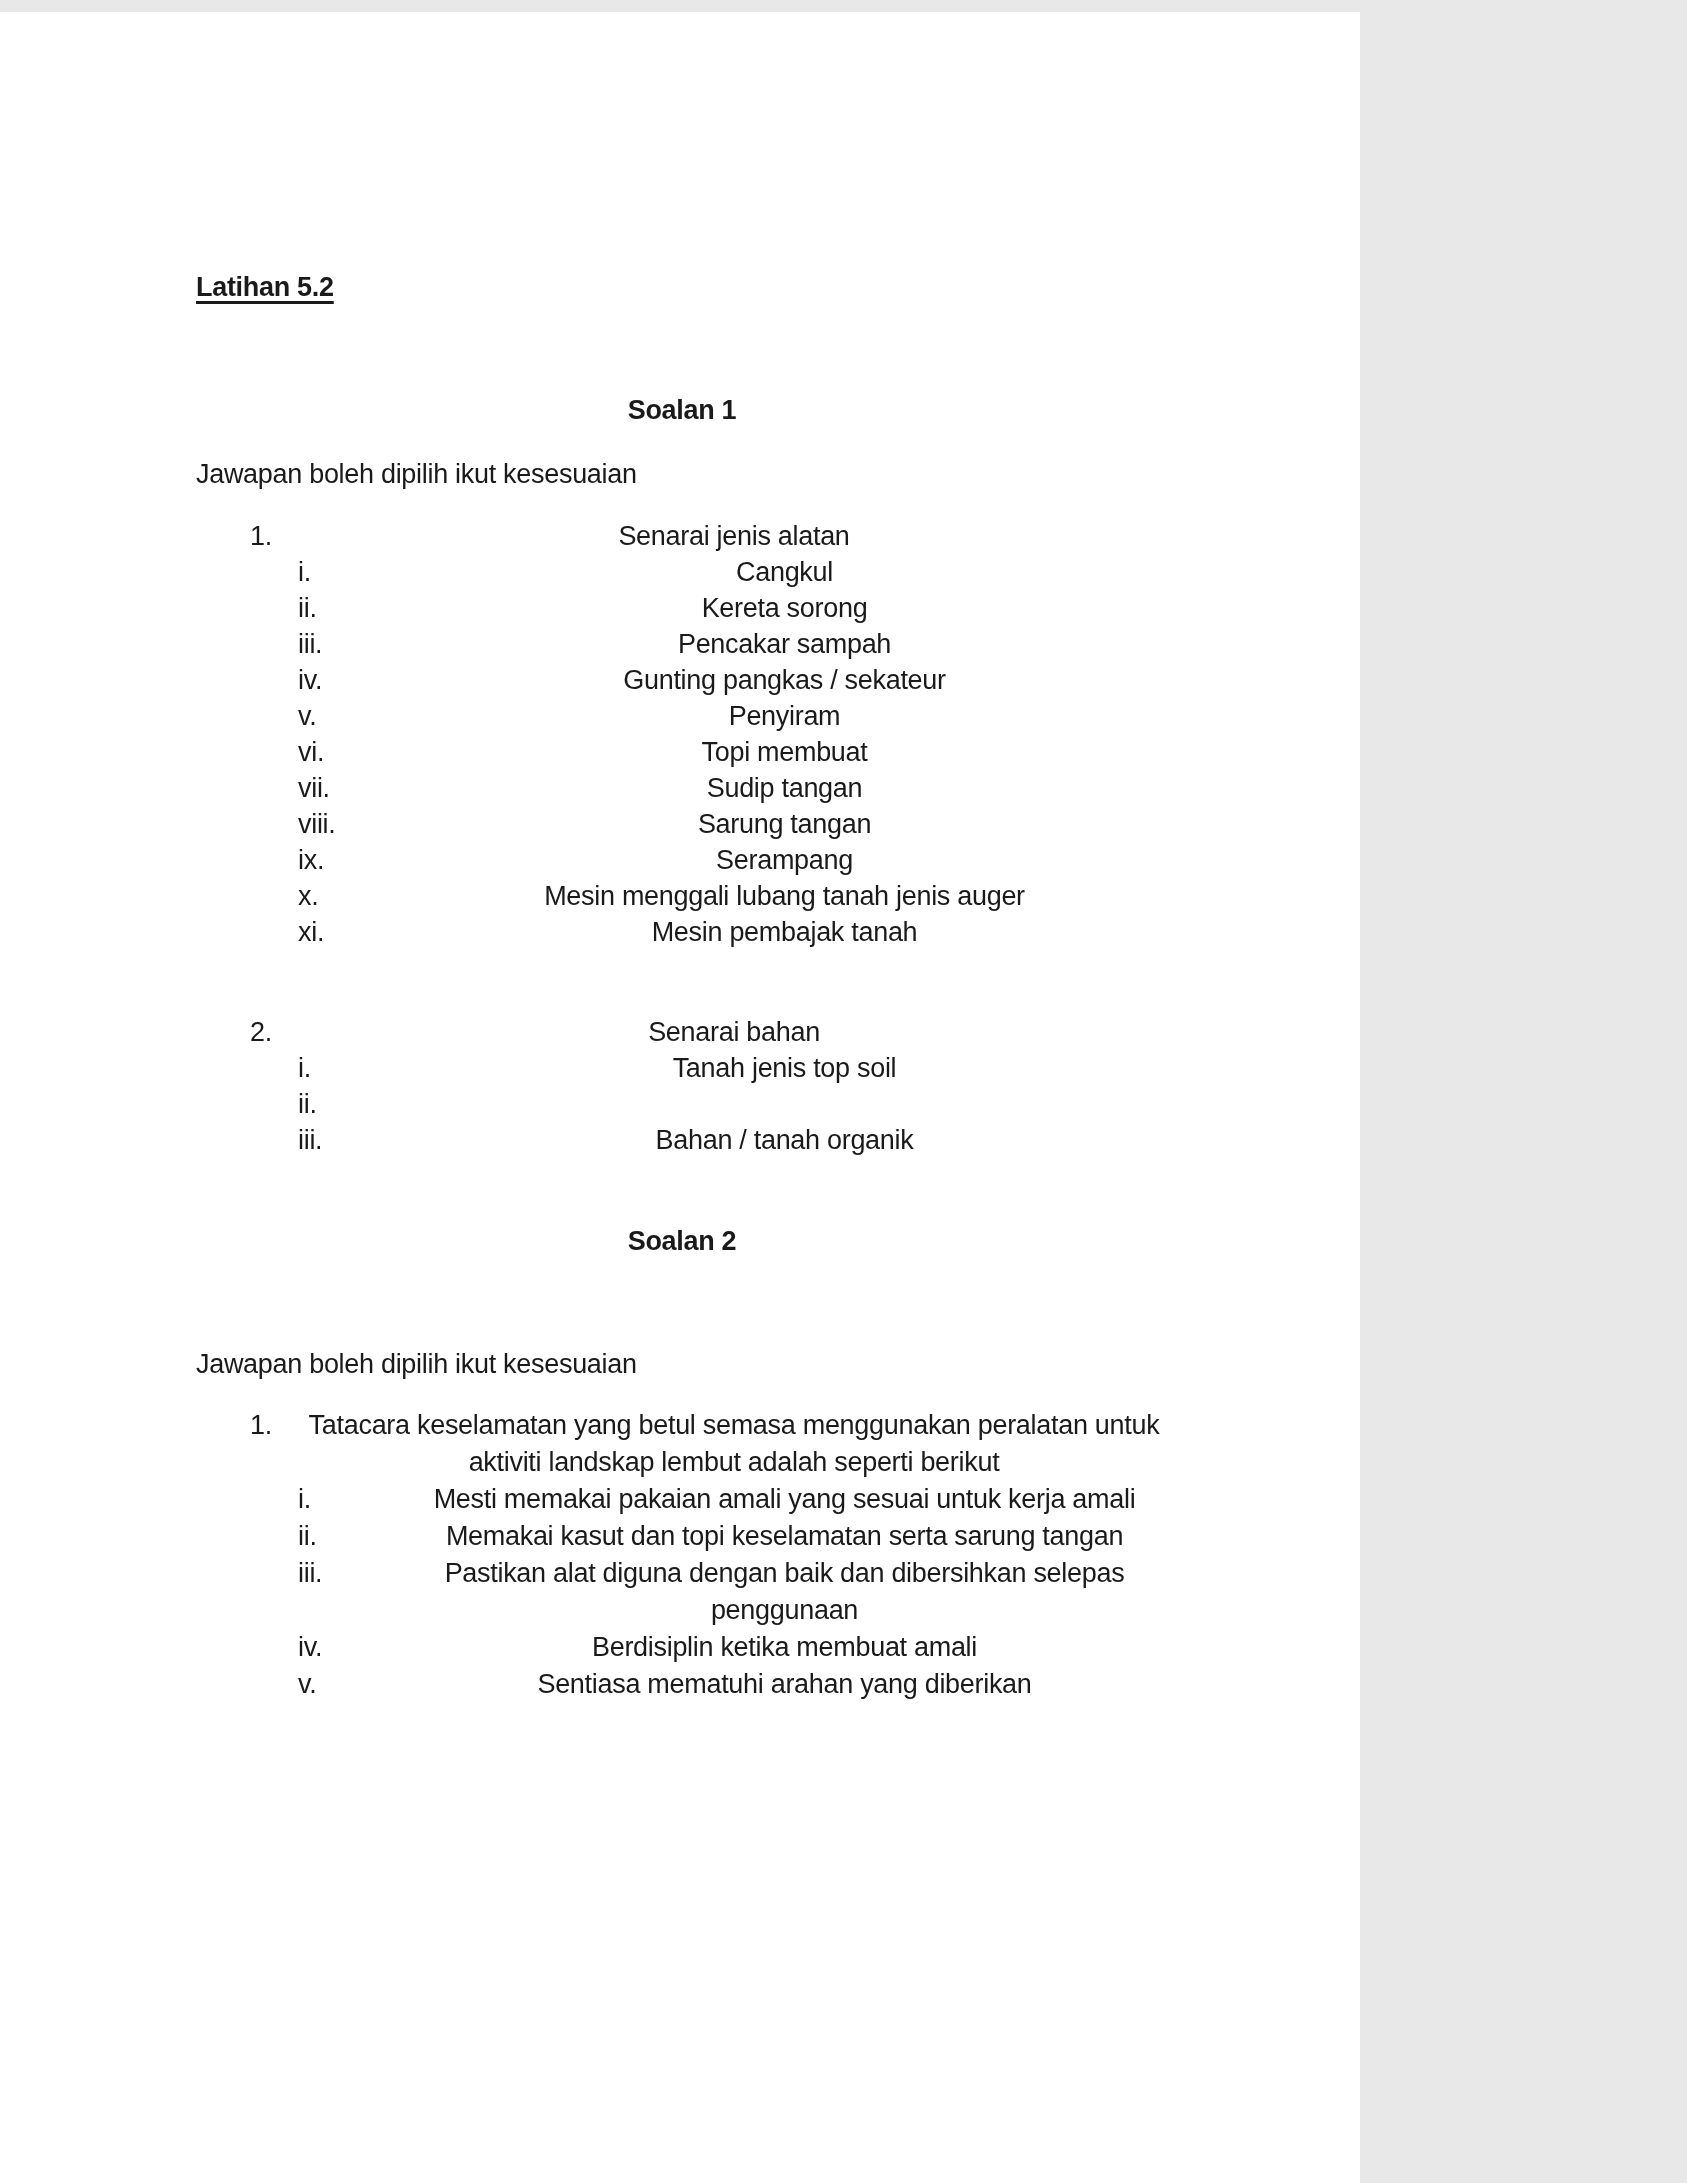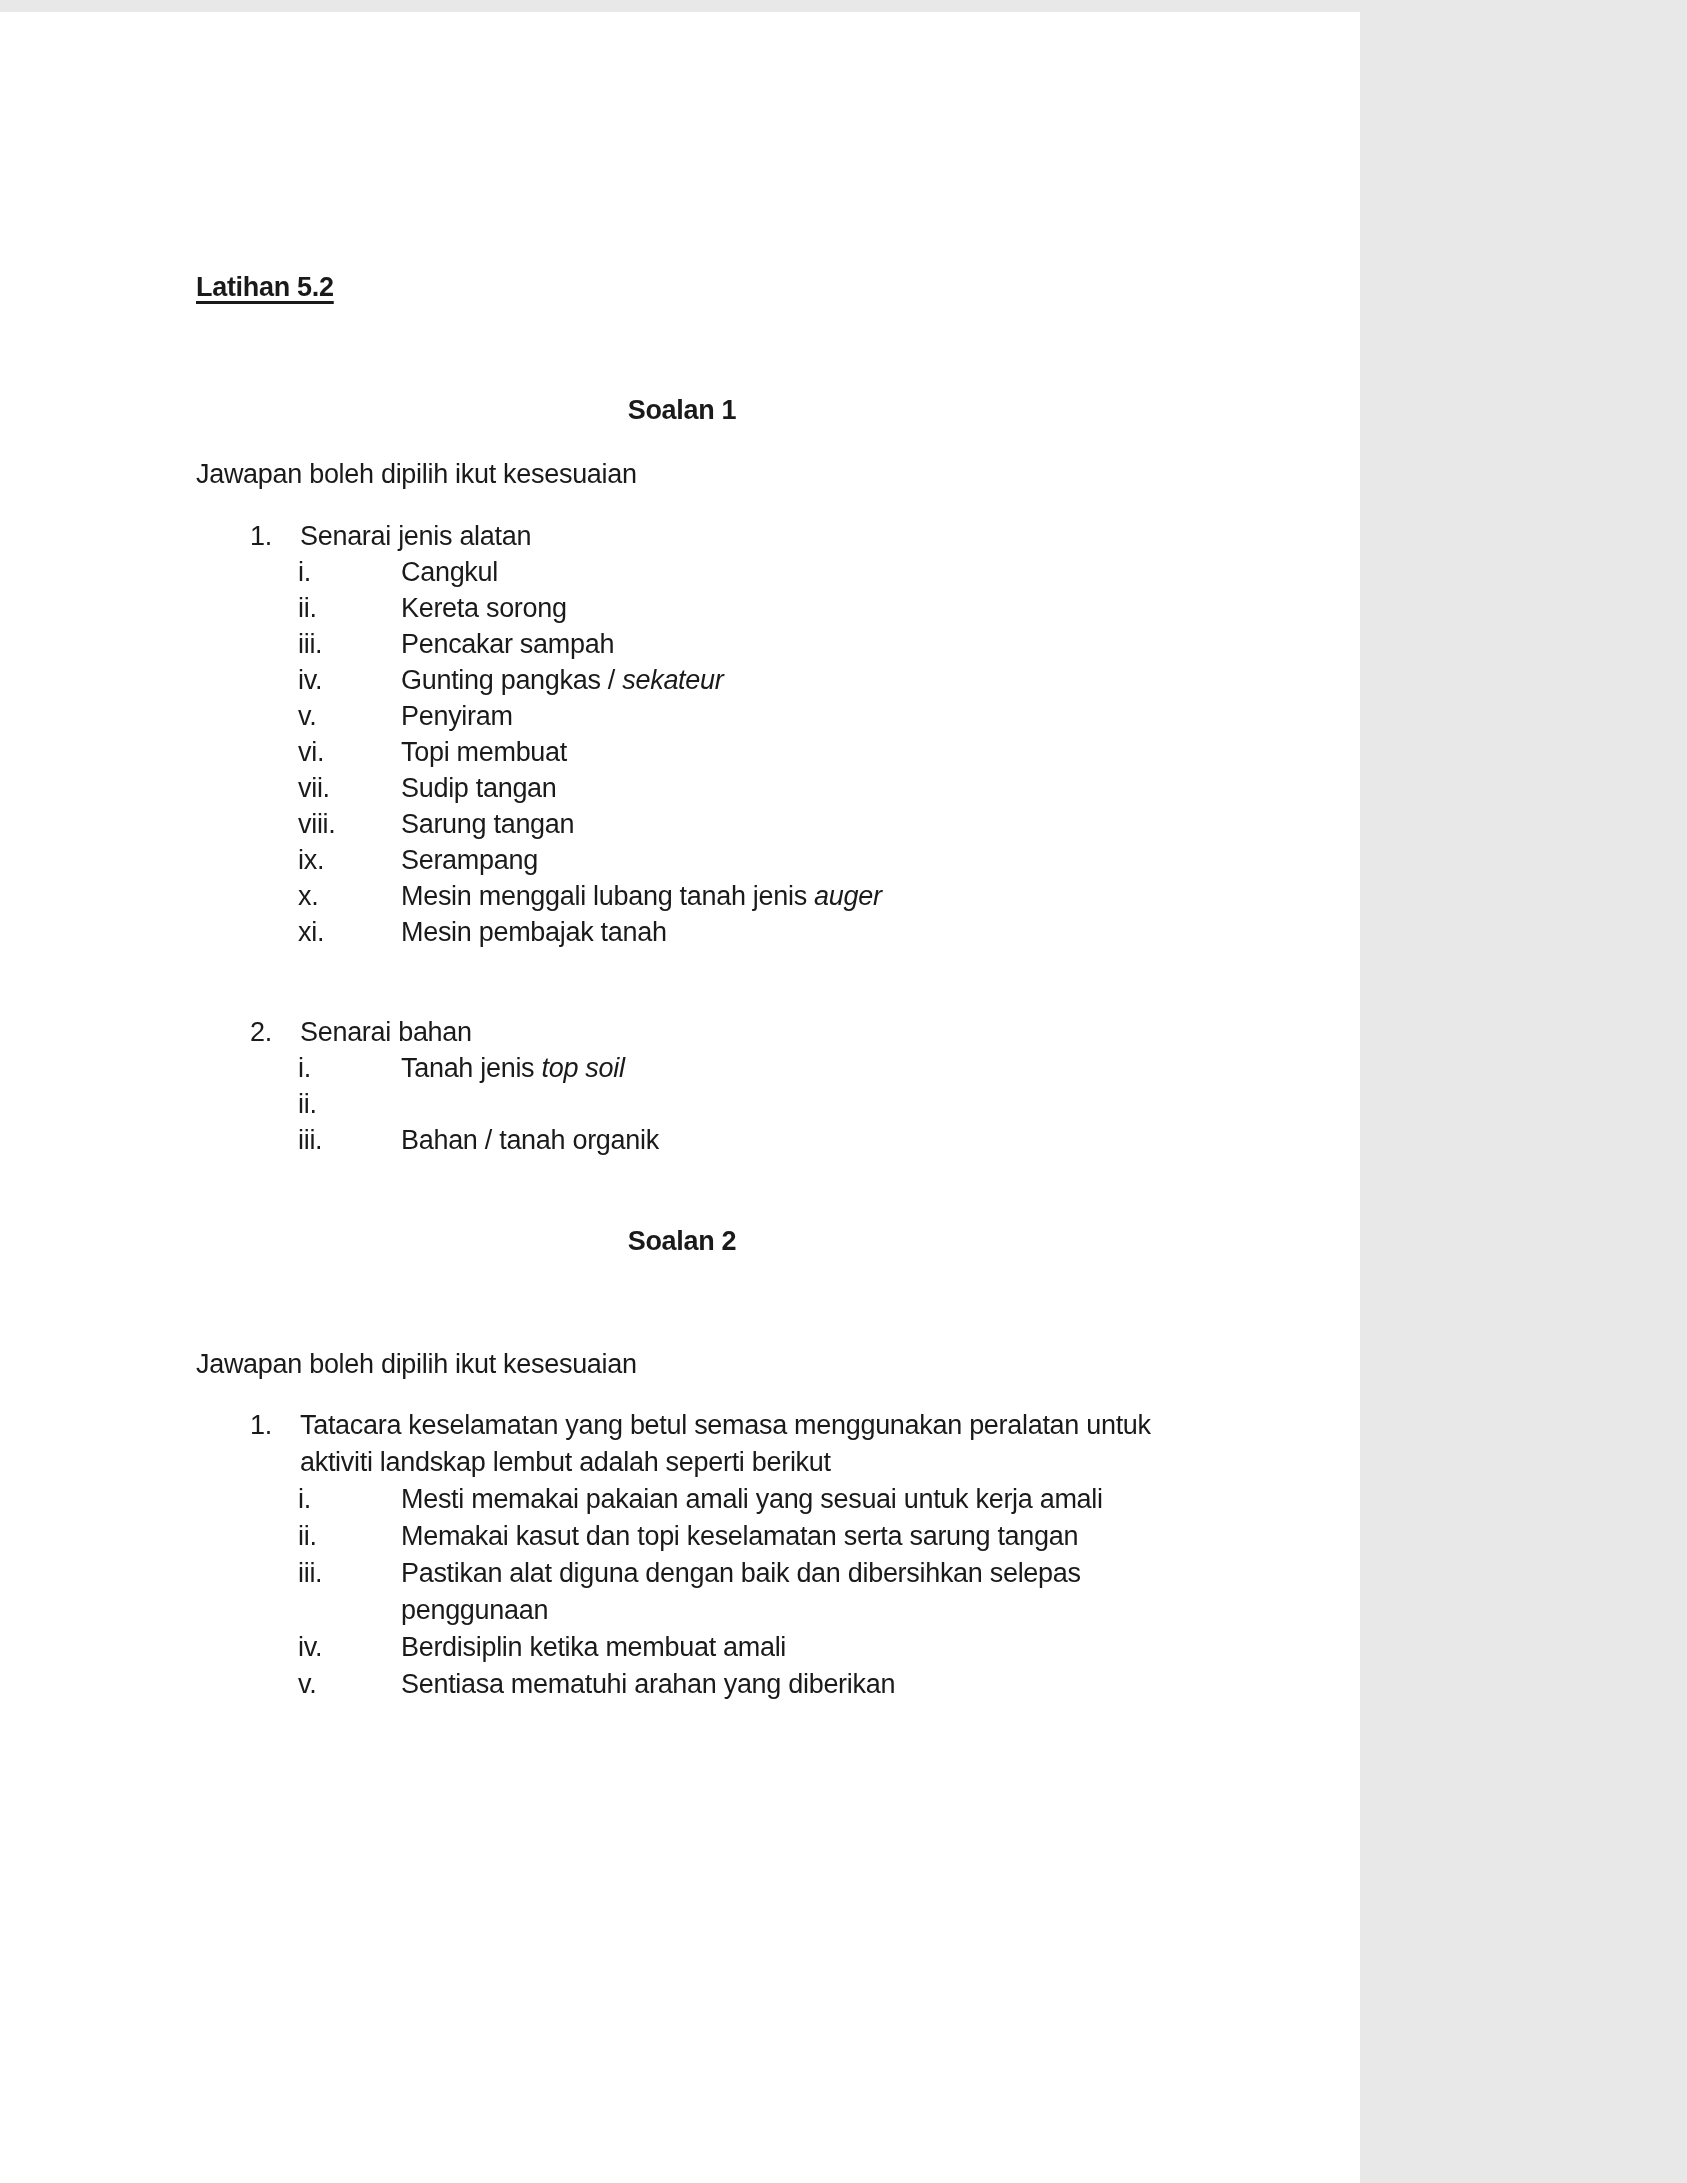--- a/index.html
+++ b/index.html
@@ -34,23 +34,23 @@
   .num-l1 {
     margin-left: 54px;
     width: 50px;
     flex: 0 0 50px;
   }
   .num-l2 {
     margin-left: 102px;
     width: 103px;
     flex: 0 0 103px;
   }
-  .txt { flex: 1 1 auto; }
+  .txt { flex: 1 1 auto; text-align: center; }
   .label-wrap { max-width: 1184px; }
-  .it { font-style: italic; }
+  .it { }
 </style>
 </head>
 <body>
 
 <div class="page">
 
   <div class="block doc-title" style="top:257px">Latihan 5.2</div>
 
   <div class="block heading" style="top:380px">Soalan 1</div>
 

